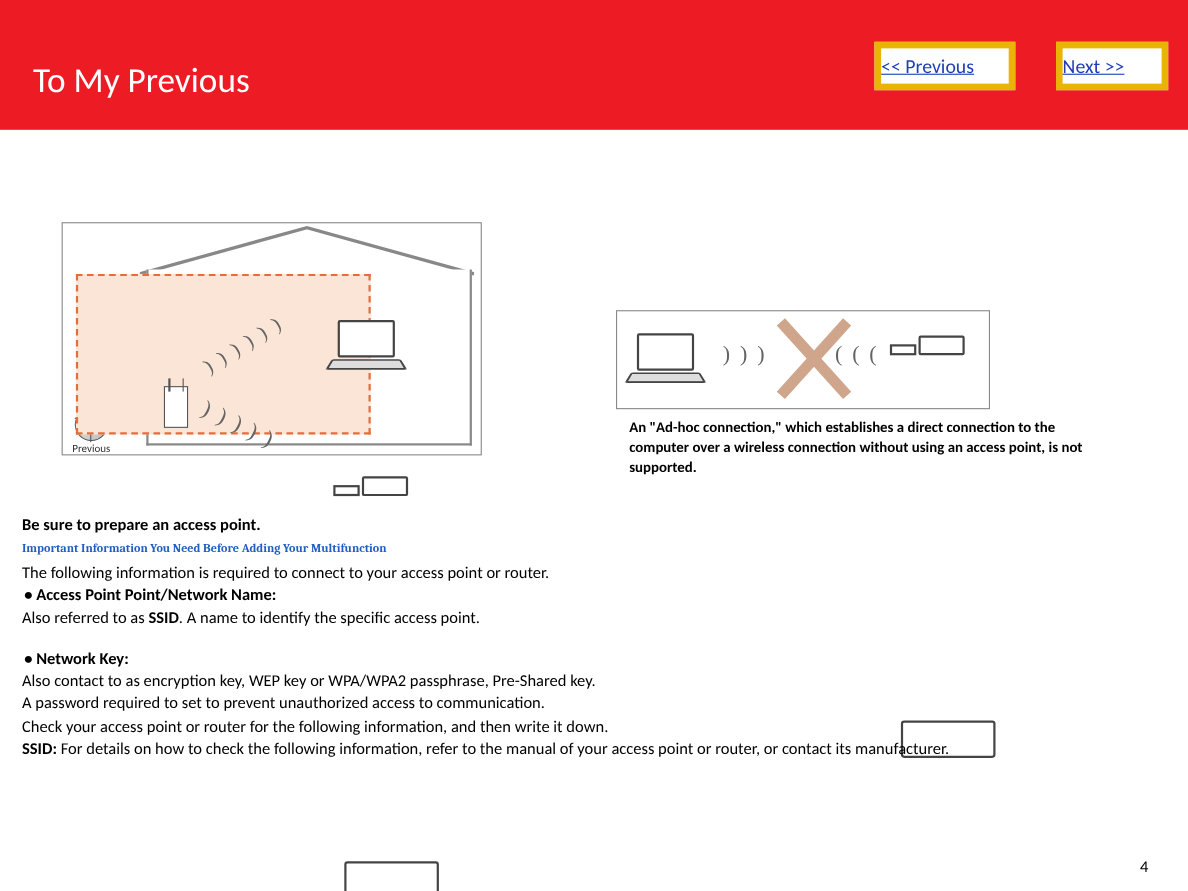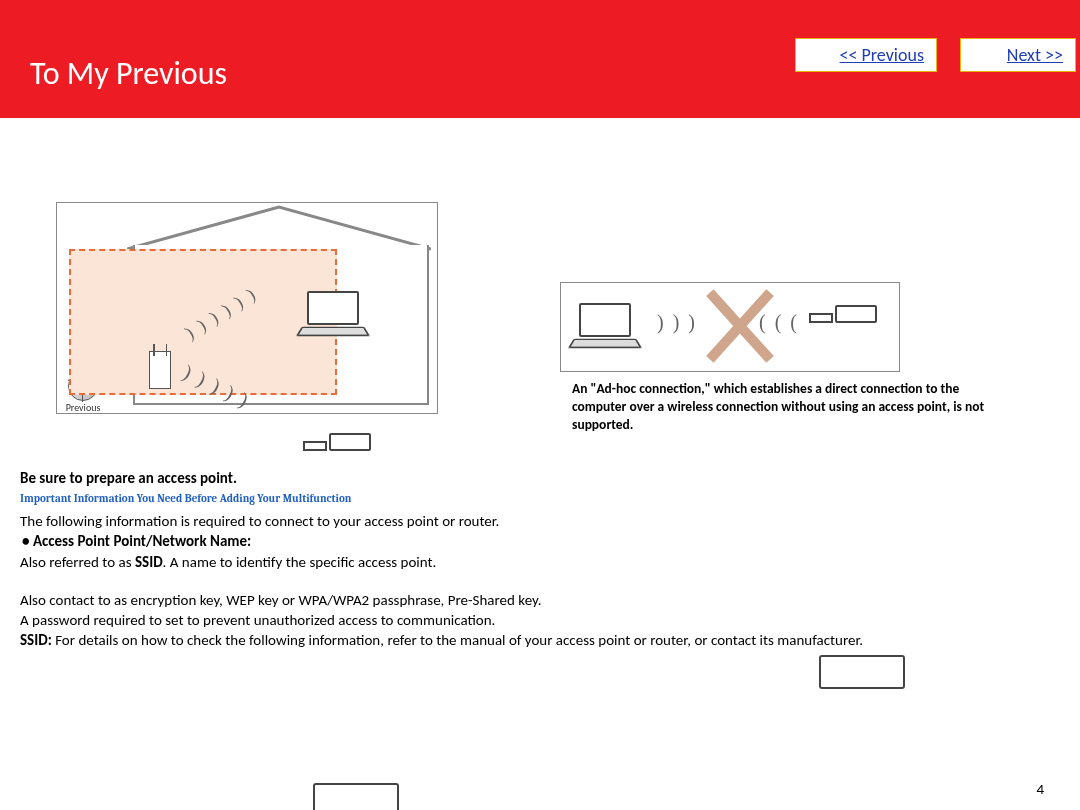--- a/index.html
+++ b/index.html
@@ -1,18 +1,18 @@
 <!DOCTYPE html>
 <html><head>
 <meta charset="utf-8">
 <style>
   html,body{margin:0;padding:0;background:#fff;font-family:Calibri,Arial,sans-serif;width:1080px;height:810px;overflow:hidden}
   .header{background:#ed1c24;height:118px;position:relative;color:#fff}
   .title{position:absolute;left:30px;top:14px;font-size:32px;font-weight:400;line-height:1.25}
-  .navbtn{position:absolute;top:38px;background:#fff;border:1px solid #eab308;color:#1f3db5;font-size:18px;text-decoration:underline;text-align:right;padding:5px 12px;cursor:pointer}
+  .navbtn{position:absolute;top:38px;background:#fff;border:6px solid #eab308;color:#1f3db5;font-size:18px;text-decoration:underline;text-align:left;padding:5px 0;cursor:pointer}
   .prev{left:795px;width:116px}
   .next{left:960px;width:90px}
 
   .content{position:relative;height:692px}
 
   
   .dia1{position:absolute;left:56px;top:84px;width:380px;height:210px;border:1px solid #888}
   .house{position:absolute;left:76px;top:8px;width:292px;height:192px}
   .roof{position:absolute;left:-6px;top:-6px;width:304px;height:46px}
   .roof svg{width:100%;height:100%}
@@ -127,21 +127,23 @@
 
   <div class="body">
     <div class="b">Be sure to prepare an access point.</div>
     <div class="sub">Important Information You Need Before Adding Your Multifunction</div>
     <div>The following information is required to connect to your access point or router.</div>
     <div class="bul b">Access Point Point/Network Name:</div>
     <div>
       <span>Also referred to as </span><span class="b">SSID</span><span>. A name to identify the specific access point.</span>
     </div>
     <div class="sp"></div>
+    <div class="bul b">Network Key:</div>
     <div>Also contact to as encryption key, WEP key or WPA/WPA2 passphrase, Pre-Shared key.</div>
     <div>A password required to set to prevent unauthorized access to communication.</div>
+    <div>Check your access point or router for the following information, and then write it down.</div>
     <div>
       <span class="b">SSID:</span><span>  For details on how to check the following information, refer to the manual of your access point or router, or contact its manufacturer.</span>
     </div>
   </div>
 
   <div class="pg">4</div>
 </div>
 
 </body></html>

